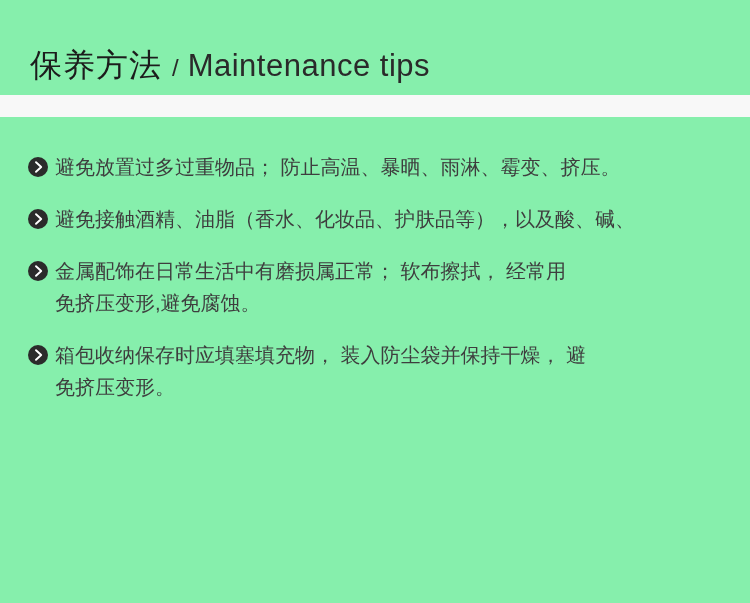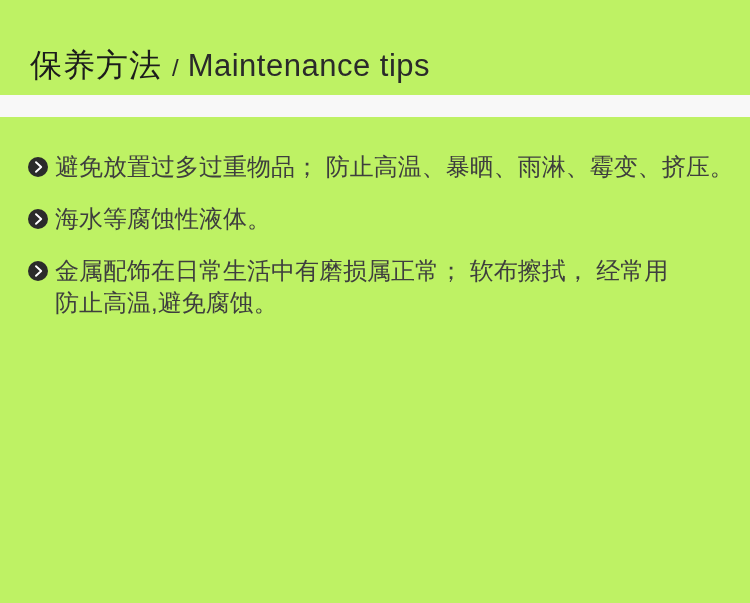--- a/index.html
+++ b/index.html
@@ -5,21 +5,21 @@
   html, body {
     margin: 0;
     padding: 0;
     background: #ffffff;
     font-family: "Liberation Sans", "DejaVu Sans", sans-serif;
   }
   .page {
     position: relative;
     width: 750px;
     height: 603px;
-    background: #bef264;
+    background: #86efac;
     overflow: hidden;
   }
   .header {
     padding: 46px 0 0 30px;
     line-height: 38px;
     white-space: nowrap;
   }
   .title-zh {
     font-size: 32px;
     font-weight: 500;
@@ -56,21 +56,21 @@
   .bullet {
     flex: 0 0 auto;
     width: 20px;
     height: 20px;
     margin-top: 6px;
     margin-right: 7px;
     display: block;
   }
   .bullet svg { display: block; }
   .tip-text {
-    font-size: 24px;
+    font-size: 20px;
     line-height: 32px;
     color: var(--text-color, #3e3e3e);
   }
   .tip-line {
     white-space: nowrap;
   }
 </style>
 </head>
 <body>
 
@@ -94,29 +94,41 @@
         </div>
       </div>
       <div class="tip">
         <span class="bullet">
           <svg viewBox="0 0 20 20" width="20" height="20">
             <circle cx="10" cy="10" r="10" fill="#2b2b2b"></circle>
             <path d="M8 5.2 L13.2 10 L8 14.8" fill="none" stroke="#ffffff" stroke-width="1.9" stroke-linecap="round" stroke-linejoin="round"></path>
           </svg>
         </span>
         <div class="tip-text">
-          <div class="tip-line">海水等腐蚀性液体。</div>
+          <div class="tip-line">避免接触酒精、油脂（香水、化妆品、护肤品等），以及酸、碱、</div>
         </div>
       </div>
       <div class="tip">
         <span class="bullet">
           <svg viewBox="0 0 20 20" width="20" height="20">
             <circle cx="10" cy="10" r="10" fill="#2b2b2b"></circle>
             <path d="M8 5.2 L13.2 10 L8 14.8" fill="none" stroke="#ffffff" stroke-width="1.9" stroke-linecap="round" stroke-linejoin="round"></path>
           </svg>
         </span>
         <div class="tip-text">
           <div class="tip-line">金属配饰在日常生活中有磨损属正常； 软布擦拭， 经常用</div>
-          <div class="tip-line">防止高温,避免腐蚀。</div>
+          <div class="tip-line">免挤压变形,避免腐蚀。</div>
+        </div>
+      </div>
+      <div class="tip">
+        <span class="bullet">
+          <svg viewBox="0 0 20 20" width="20" height="20">
+            <circle cx="10" cy="10" r="10" fill="#2b2b2b"></circle>
+            <path d="M8 5.2 L13.2 10 L8 14.8" fill="none" stroke="#ffffff" stroke-width="1.9" stroke-linecap="round" stroke-linejoin="round"></path>
+          </svg>
+        </span>
+        <div class="tip-text">
+          <div class="tip-line">箱包收纳保存时应填塞填充物， 装入防尘袋并保持干燥， 避</div>
+          <div class="tip-line">免挤压变形。</div>
         </div>
       </div>
     </div>
 </div>
 
 </body></html>

